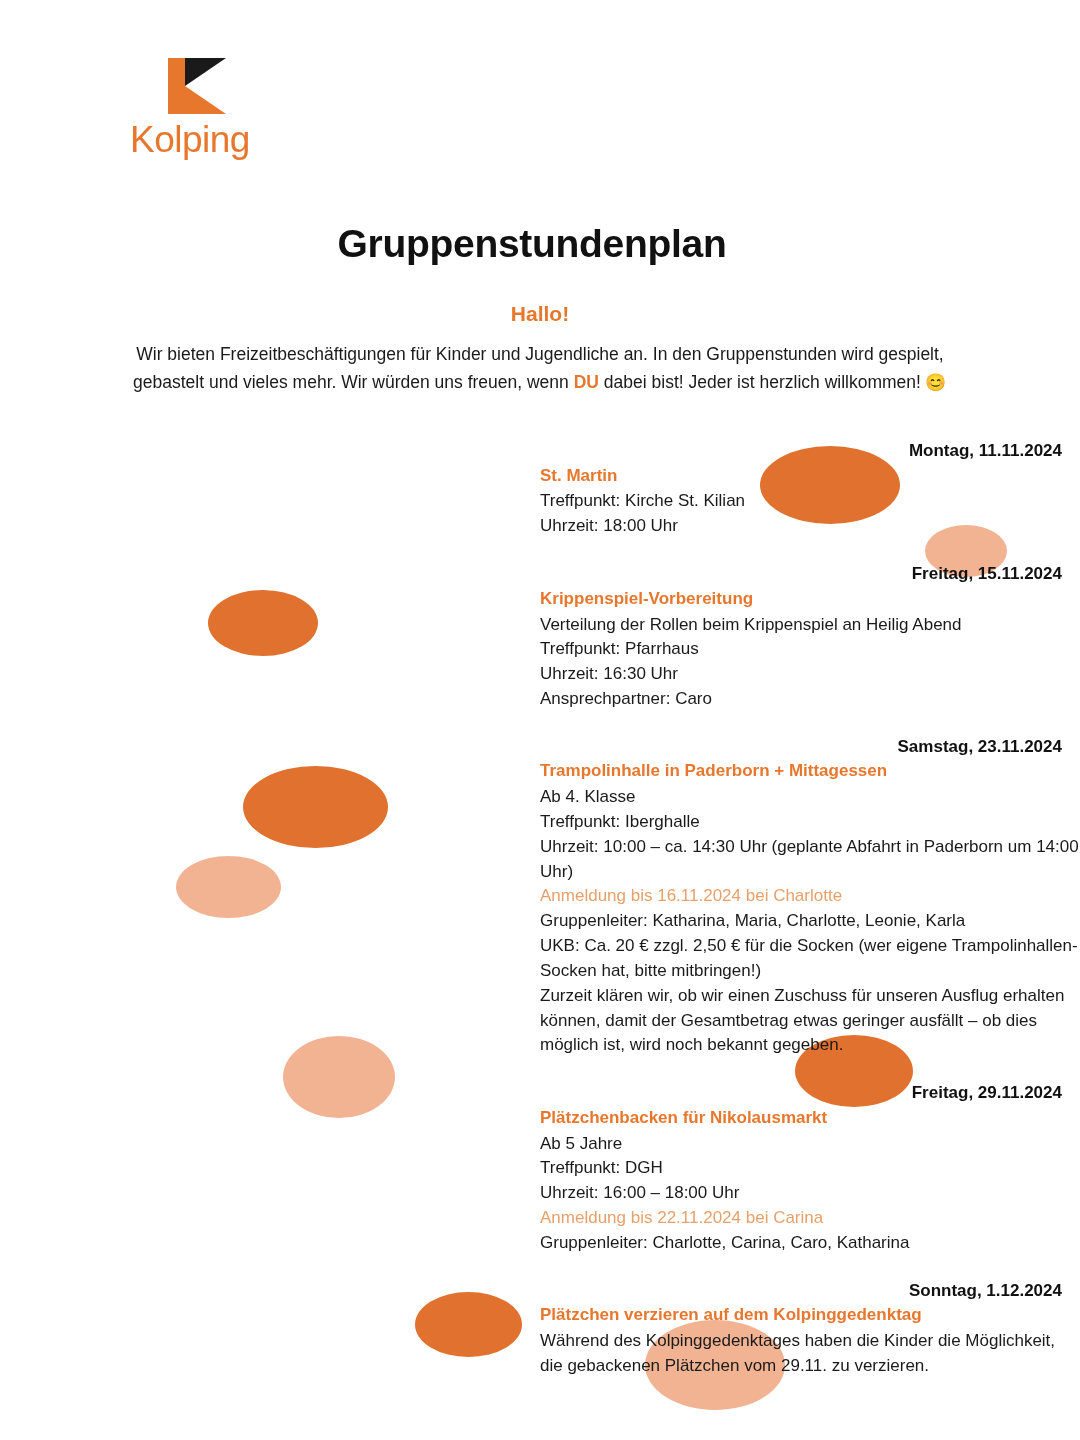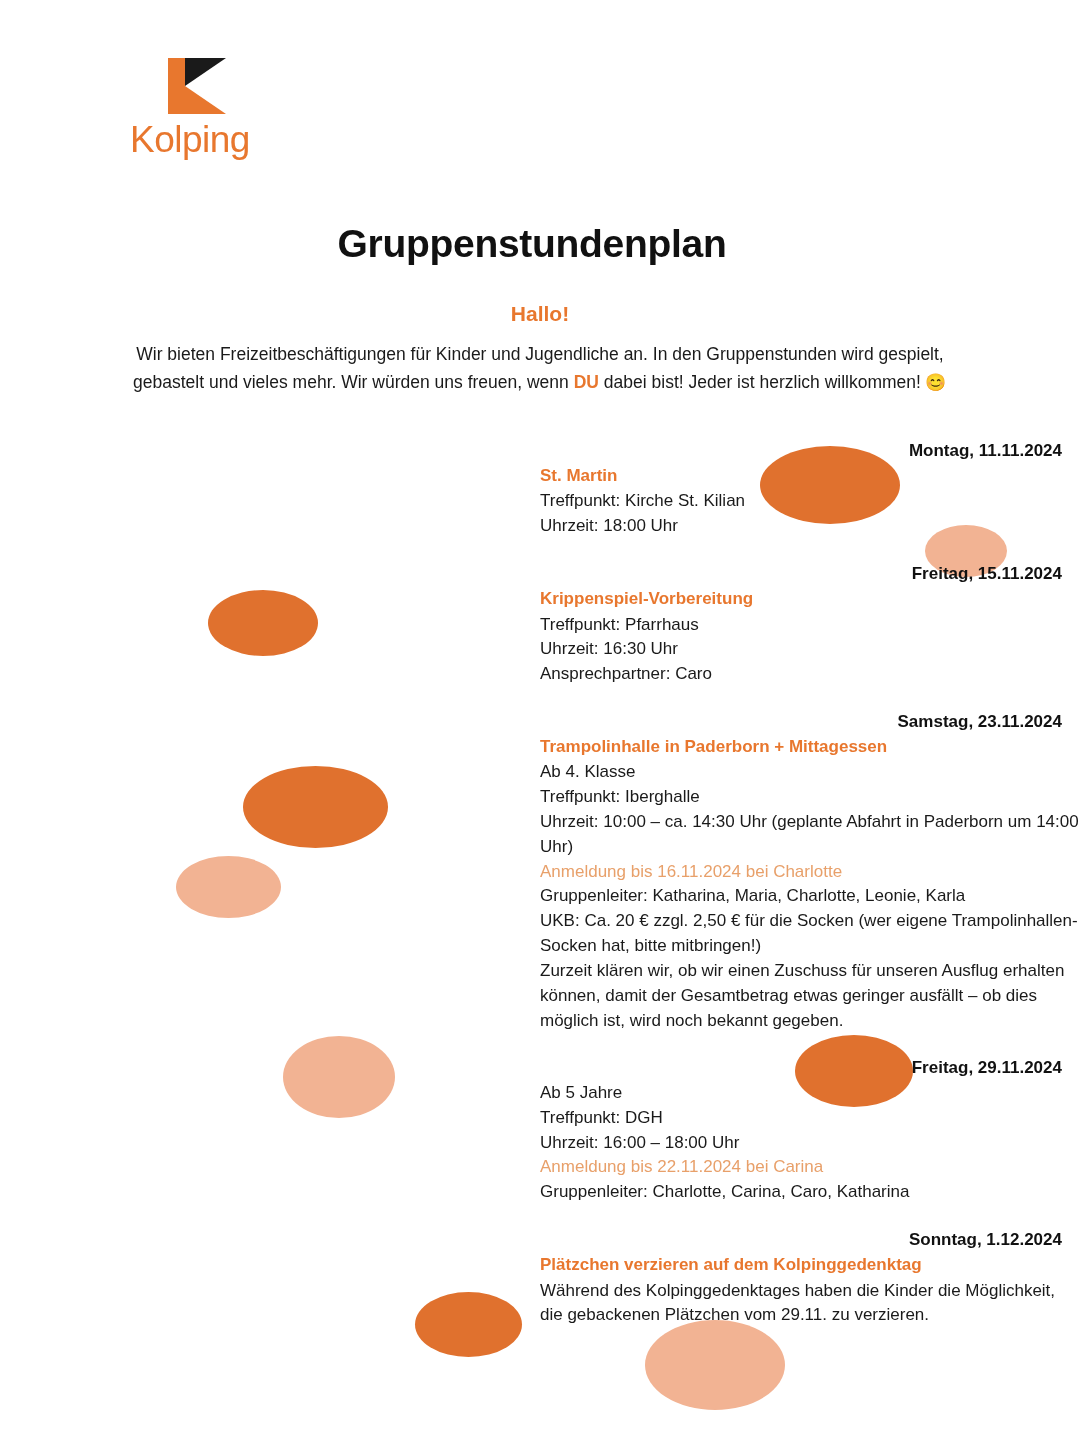--- a/index.html
+++ b/index.html
@@ -204,20 +204,21 @@
         <div class="body">
           <div class="ev-title">St. Martin</div>
           <span class="line">Treffpunkt: Kirche St. Kilian</span>
           <span class="line">Uhrzeit: 18:00 Uhr</span>
         </div>
       </div>
       <div class="entry">
         <div class="date">Freitag, 15.11.2024</div>
         <div class="body">
           <div class="ev-title">Krippenspiel-Vorbereitung</div>
+          <span class="line">Verteilung der Rollen beim Krippenspiel an Heilig Abend</span>
           <span class="line">Treffpunkt: Pfarrhaus</span>
           <span class="line">Uhrzeit: 16:30 Uhr</span>
           <span class="line">Ansprechpartner: Caro</span>
         </div>
       </div>
       <div class="entry">
         <div class="date">Samstag, 23.11.2024</div>
         <div class="body">
           <div class="ev-title">Trampolinhalle in Paderborn + Mittagessen</div>
           <span class="line">Ab 4. Klasse</span>
@@ -225,20 +226,21 @@
           <span class="line">Uhrzeit: 10:00 – ca. 14:30 Uhr (geplante Abfahrt in Paderborn um 14:00 Uhr)</span>
           <span class="line accent">Anmeldung bis 16.11.2024 bei Charlotte</span>
           <span class="line">Gruppenleiter: Katharina, Maria, Charlotte, Leonie, Karla</span>
           <span class="line">UKB: Ca. 20 € zzgl. 2,50 € für die Socken (wer eigene Trampolinhallen-Socken hat, bitte mitbringen!)</span>
           <span class="line">Zurzeit klären wir, ob wir einen Zuschuss für unseren Ausflug erhalten können, damit der Gesamtbetrag etwas geringer ausfällt – ob dies möglich ist, wird noch bekannt gegeben.</span>
         </div>
       </div>
       <div class="entry">
         <div class="date">Freitag, 29.11.2024</div>
         <div class="body">
+          <div class="ev-title">Plätzchenbacken für Nikolausmarkt</div>
           <span class="line">Ab 5 Jahre</span>
           <span class="line">Treffpunkt: DGH</span>
           <span class="line">Uhrzeit: 16:00 – 18:00 Uhr</span>
           <span class="line accent">Anmeldung bis 22.11.2024 bei Carina</span>
           <span class="line">Gruppenleiter: Charlotte, Carina, Caro, Katharina</span>
         </div>
       </div>
       <div class="entry">
         <div class="date">Sonntag, 1.12.2024</div>
         <div class="body">

